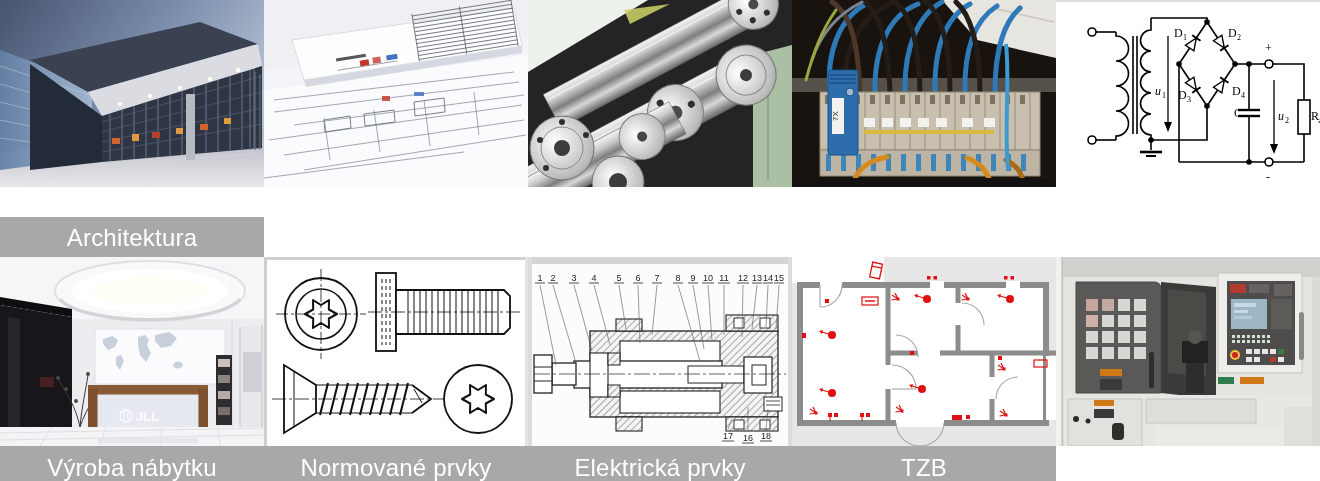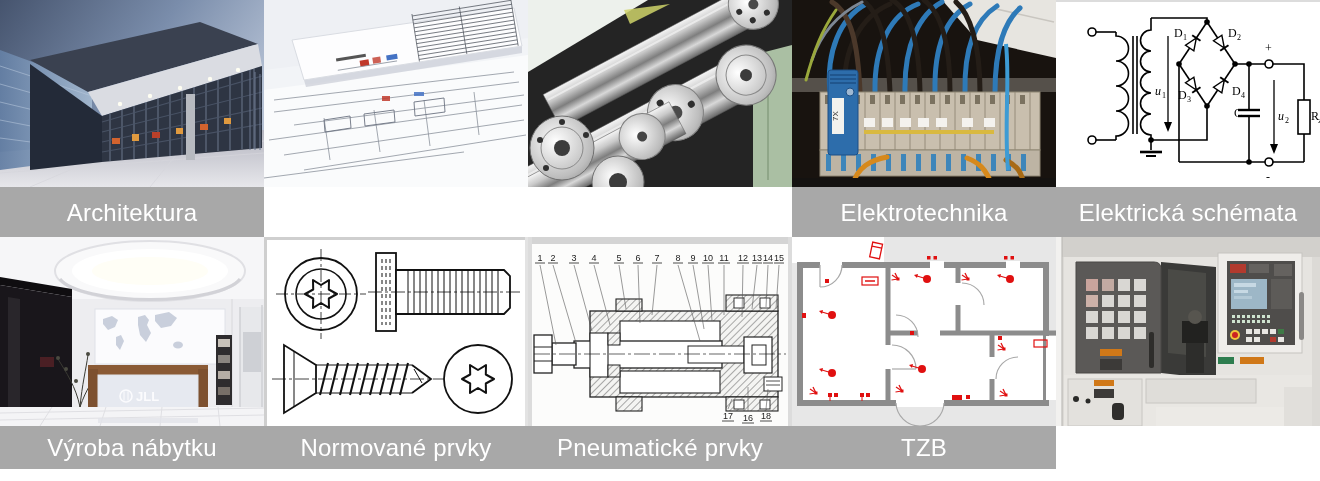--- a/index.html
+++ b/index.html
@@ -9,21 +9,21 @@
   html,body{margin:0;padding:0;background:#fff;}
   .page{width:1320px;height:481px;overflow:hidden;font-family:"Liberation Sans",sans-serif;background:#fff;}
   .row{display:flex;}
   .tile{width:264px;display:flex;flex-direction:column;cursor:pointer;}
   .imgbox{overflow:hidden;line-height:0;background:#fff;}
   .row1 .imgbox{height:187px;}
   .row2 .imgbox{height:189px;}
   .caption{background:var(--caption-bg);color:var(--caption-text);
            display:flex;flex-direction:column;align-items:center;justify-content:center;
            font-size:24px;line-height:25px;text-align:center;letter-spacing:0.2px;}
-  .row1 .caption{height:50px;}
+  .row1 .caption{height:40px;margin-top:30px;}
   .row2 .caption{height:43px;align-items:center;}
   .caption .cap-line{white-space:nowrap;}
   svg{display:block;}
 </style>
 </head>
 <body>
 
 <div class="page">
 
   <div class="row row1">
@@ -331,23 +331,20 @@
               <line x1="38" y1="79" x2="64" y2="79"></line>
               <line x1="38" y1="83" x2="64" y2="83"></line>
           </g>
           <circle cx="58" cy="92" r="4" fill="#9fb8d2" stroke="#1d4f85"></circle>
           <rect x="40" y="98" width="12" height="36" fill="#f2f2ee"></rect>
           <text x="46" y="116" font-size="8" fill="#333" text-anchor="middle" transform="rotate(-90 46 116)">7X</text>
           <path d="M214,44 C218,82 212,124 216,170" fill="none" stroke="#3d9bd4" stroke-width="4"></path>
           <rect x="0" y="178" width="264" height="9" fill="#141210"></rect>
         </svg>
       </div>
-      <figcaption class="caption">
-        <div class="cap-line">Elektrotechnika</div>
-      </figcaption>
     </figure>
 
     <figure class="tile" style="margin:0">
       <div class="imgbox">
         <svg width="264" height="187" viewBox="0 0 264 187" font-family="'Liberation Serif',serif">
           <rect width="264" height="187" fill="#ffffff"></rect>
           <rect width="264" height="2" fill="#dcdcdc"></rect>
           <g fill="none" stroke="#000" stroke-width="1.6">
             <circle cx="36" cy="32" r="4" fill="#fff"></circle>
               <circle cx="36" cy="140" r="4" fill="#fff"></circle>
@@ -425,23 +422,20 @@
             <text x="222" y="120" font-style="italic">u</text>
             <text x="229" y="123" font-size="8">2</text>
             <text x="178" y="117">C</text>
             <text x="255" y="120">R</text>
             <text x="262" y="123" font-size="7">Z</text>
             <text x="209" y="52">+</text>
             <text x="210" y="181">-</text>
           </g>
         </svg>
       </div>
-      <figcaption class="caption">
-        <div class="cap-line">Elektrická schémata</div>
-      </figcaption>
     </figure>
   </div>
 
   <div class="row row2">
 
     <figure class="tile" style="margin:0">
       <div class="imgbox">
         <svg width="264" height="189" viewBox="0 0 264 189">
           <rect width="264" height="189" fill="#ededf0"></rect>
           <rect width="264" height="62" fill="#f6f6f8"></rect>
@@ -684,21 +678,21 @@
             <line x1="224" y1="26" x2="234" y2="26"></line>
               <line x1="235" y1="26" x2="245" y2="26"></line>
             <line x1="246" y1="26" x2="256" y2="26"></line>
             <line x1="194" y1="184" x2="206" y2="184"></line>
               <line x1="214" y1="186" x2="226" y2="186"></line>
               <line x1="232" y1="184" x2="244" y2="184"></line>
           </g>
         </svg>
       </div>
       <figcaption class="caption">
-        <div class="cap-line">Pneumatické prvky</div>
+        <div class="cap-line">Elektrická prvky</div>
       </figcaption>
     </figure>
 
     <figure class="tile" style="margin:0">
       <div class="imgbox">
         <svg width="264" height="189" viewBox="0 0 264 189">
           <defs>
             <g id="lamp9">
               <circle r="4" fill="#e01010"></circle>
               <line x1="0" y1="0" x2="-10" y2="-3" stroke="#e01010" stroke-width="1.2"></line>

